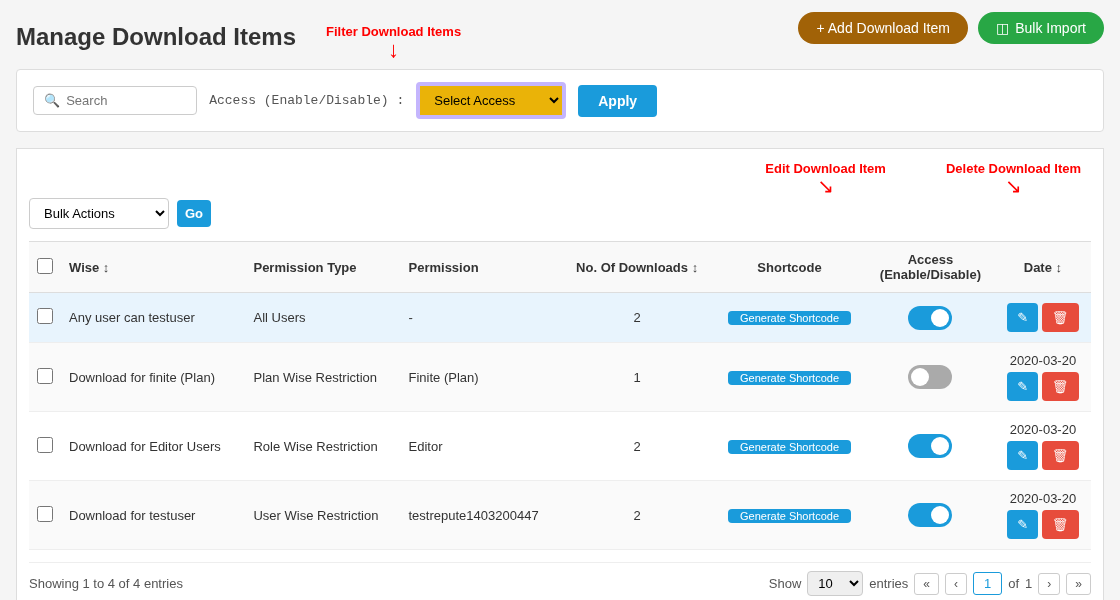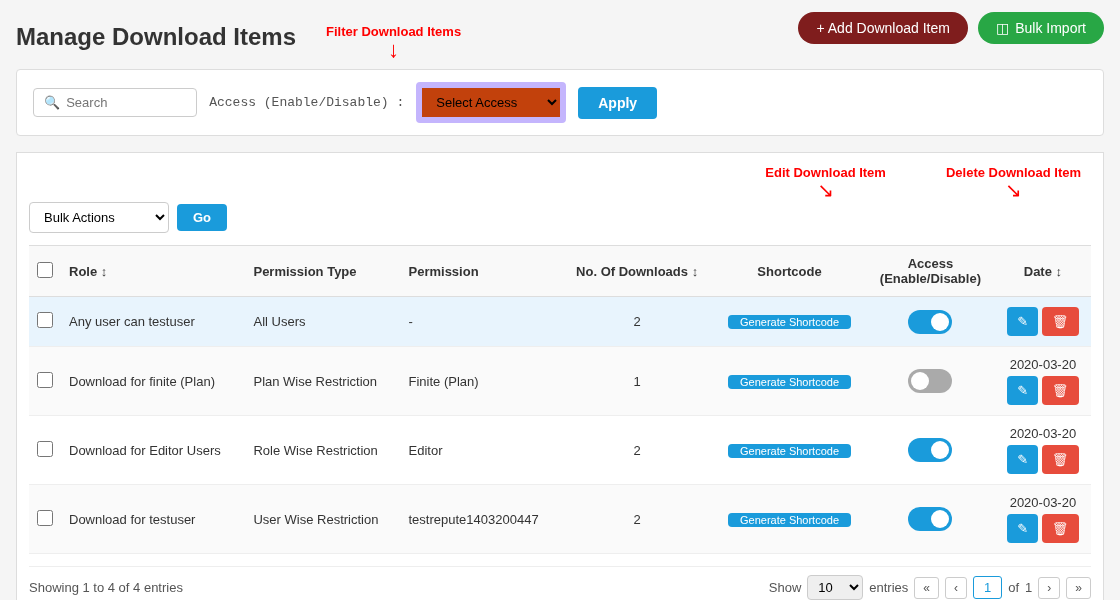--- a/index.html
+++ b/index.html
@@ -1,37 +1,37 @@
 <!DOCTYPE html>
 <html><head>
   <meta charset="utf-8">
   <style>
     * { box-sizing: border-box; margin: 0; padding: 0; }
     body { font-family: Arial, sans-serif; font-size: 13px; background: #f5f5f5; color: #333; width: 1120px; min-height: 600px; overflow-x: hidden; }
 
     .page-wrapper { padding: 12px 16px; }
     .page-title { font-size: 24px; font-weight: bold; color: #333; }
     .header-buttons { display: flex; gap: 10px; }
-    .btn-add { background: #7f1d1d; color: white; border: none; border-radius: 20px; padding: 8px 18px; font-size: 14px; cursor: pointer; display: flex; align-items: center; gap: 6px; }
+    .btn-add { background: #a16207; color: white; border: none; border-radius: 20px; padding: 8px 18px; font-size: 14px; cursor: pointer; display: flex; align-items: center; gap: 6px; }
     .btn-bulk { background: #28a745; color: white; border: none; border-radius: 20px; padding: 8px 18px; font-size: 14px; cursor: pointer; display: flex; align-items: center; gap: 6px; }
 
     
     .filter-bar { background: white; border: 1px solid #ddd; border-radius: 4px; padding: 12px 16px; display: flex; align-items: center; gap: 12px; margin-bottom: 16px; }
     .search-input-wrap { display: flex; align-items: center; border: 1px solid #ccc; border-radius: 4px; padding: 6px 10px; background: white; min-width: 150px; }
     .search-input-wrap input { border: none; outline: none; font-size: 13px; width: 120px; }
     .access-label { font-size: 13px; color: #555; white-space: nowrap; font-family: Liberation Mono, monospace; }
-    .select-access { border: 6px solid #c4b5fd; border-radius: 4px; padding: 6px 10px; font-size: 13px; min-width: 150px; background: #c2410c; cursor: pointer; }
+    .select-access { border: 4px solid #c4b5fd; border-radius: 4px; padding: 6px 10px; font-size: 13px; min-width: 150px; background: #eab308; cursor: pointer; }
     .btn-apply { background: #1a9bdb; color: white; border: none; border-radius: 4px; padding: 8px 20px; font-size: 14px; cursor: pointer; font-weight: bold; }
     .red-annotation { color: red; font-weight: bold; font-size: 13px; }
 
     
     .table-area { background: white; border: 1px solid #ddd; border-radius: 0; padding: 12px; }
     .bulk-bar { display: flex; align-items: center; gap: 8px; margin-bottom: 12px; }
     .bulk-select { border: 1px solid #ccc; border-radius: 4px; padding: 6px 10px; font-size: 13px; min-width: 140px; background: white; cursor: pointer; }
-    .btn-go { background: #1a9bdb; color: white; border: none; border-radius: 4px; padding: 6px 16px; font-size: 13px; cursor: pointer; font-weight: bold; }
+    .btn-go { background: #1a9bdb; color: white; border: none; border-radius: 4px; padding: 6px 8px; font-size: 13px; cursor: pointer; font-weight: bold; }
 
     
     table { width: 100%; border-collapse: collapse; font-size: 13px; }
     thead th { background: #f9f9f9; border-top: 1px solid #ddd; border-bottom: 1px solid #ddd; padding: 10px 8px; text-align: left; font-weight: bold; color: #333; }
     thead th.center { text-align: center; }
     tbody tr { border-bottom: 1px solid #eee; }
     tbody tr:nth-child(1) { background: #e8f4fd; }
     tbody tr:nth-child(odd):not(:nth-child(1)) { background: white; }
     tbody tr:nth-child(even) { background: #fafafa; }
     tbody td { padding: 10px 8px; vertical-align: middle; }
@@ -121,21 +121,21 @@
         <option>Bulk Actions</option>
         <option>Delete</option>
       </select>
       <button class="btn-go">Go</button>
     </div>
 
     <table>
       <thead>
         <tr>
           <th class="checkbox-cell"><input type="checkbox" style=""></th>
-          <th>Role ↕</th>
+          <th>Wise ↕</th>
           <th>Permission Type</th>
           <th>Permission</th>
           <th class="center">No. Of Downloads ↕</th>
           <th class="center">Shortcode</th>
           <th class="center">Access<br>(Enable/Disable)</th>
           <th class="center">Date ↕</th>
         </tr>
       </thead>
       <tbody id="table-body">
       <tr>

